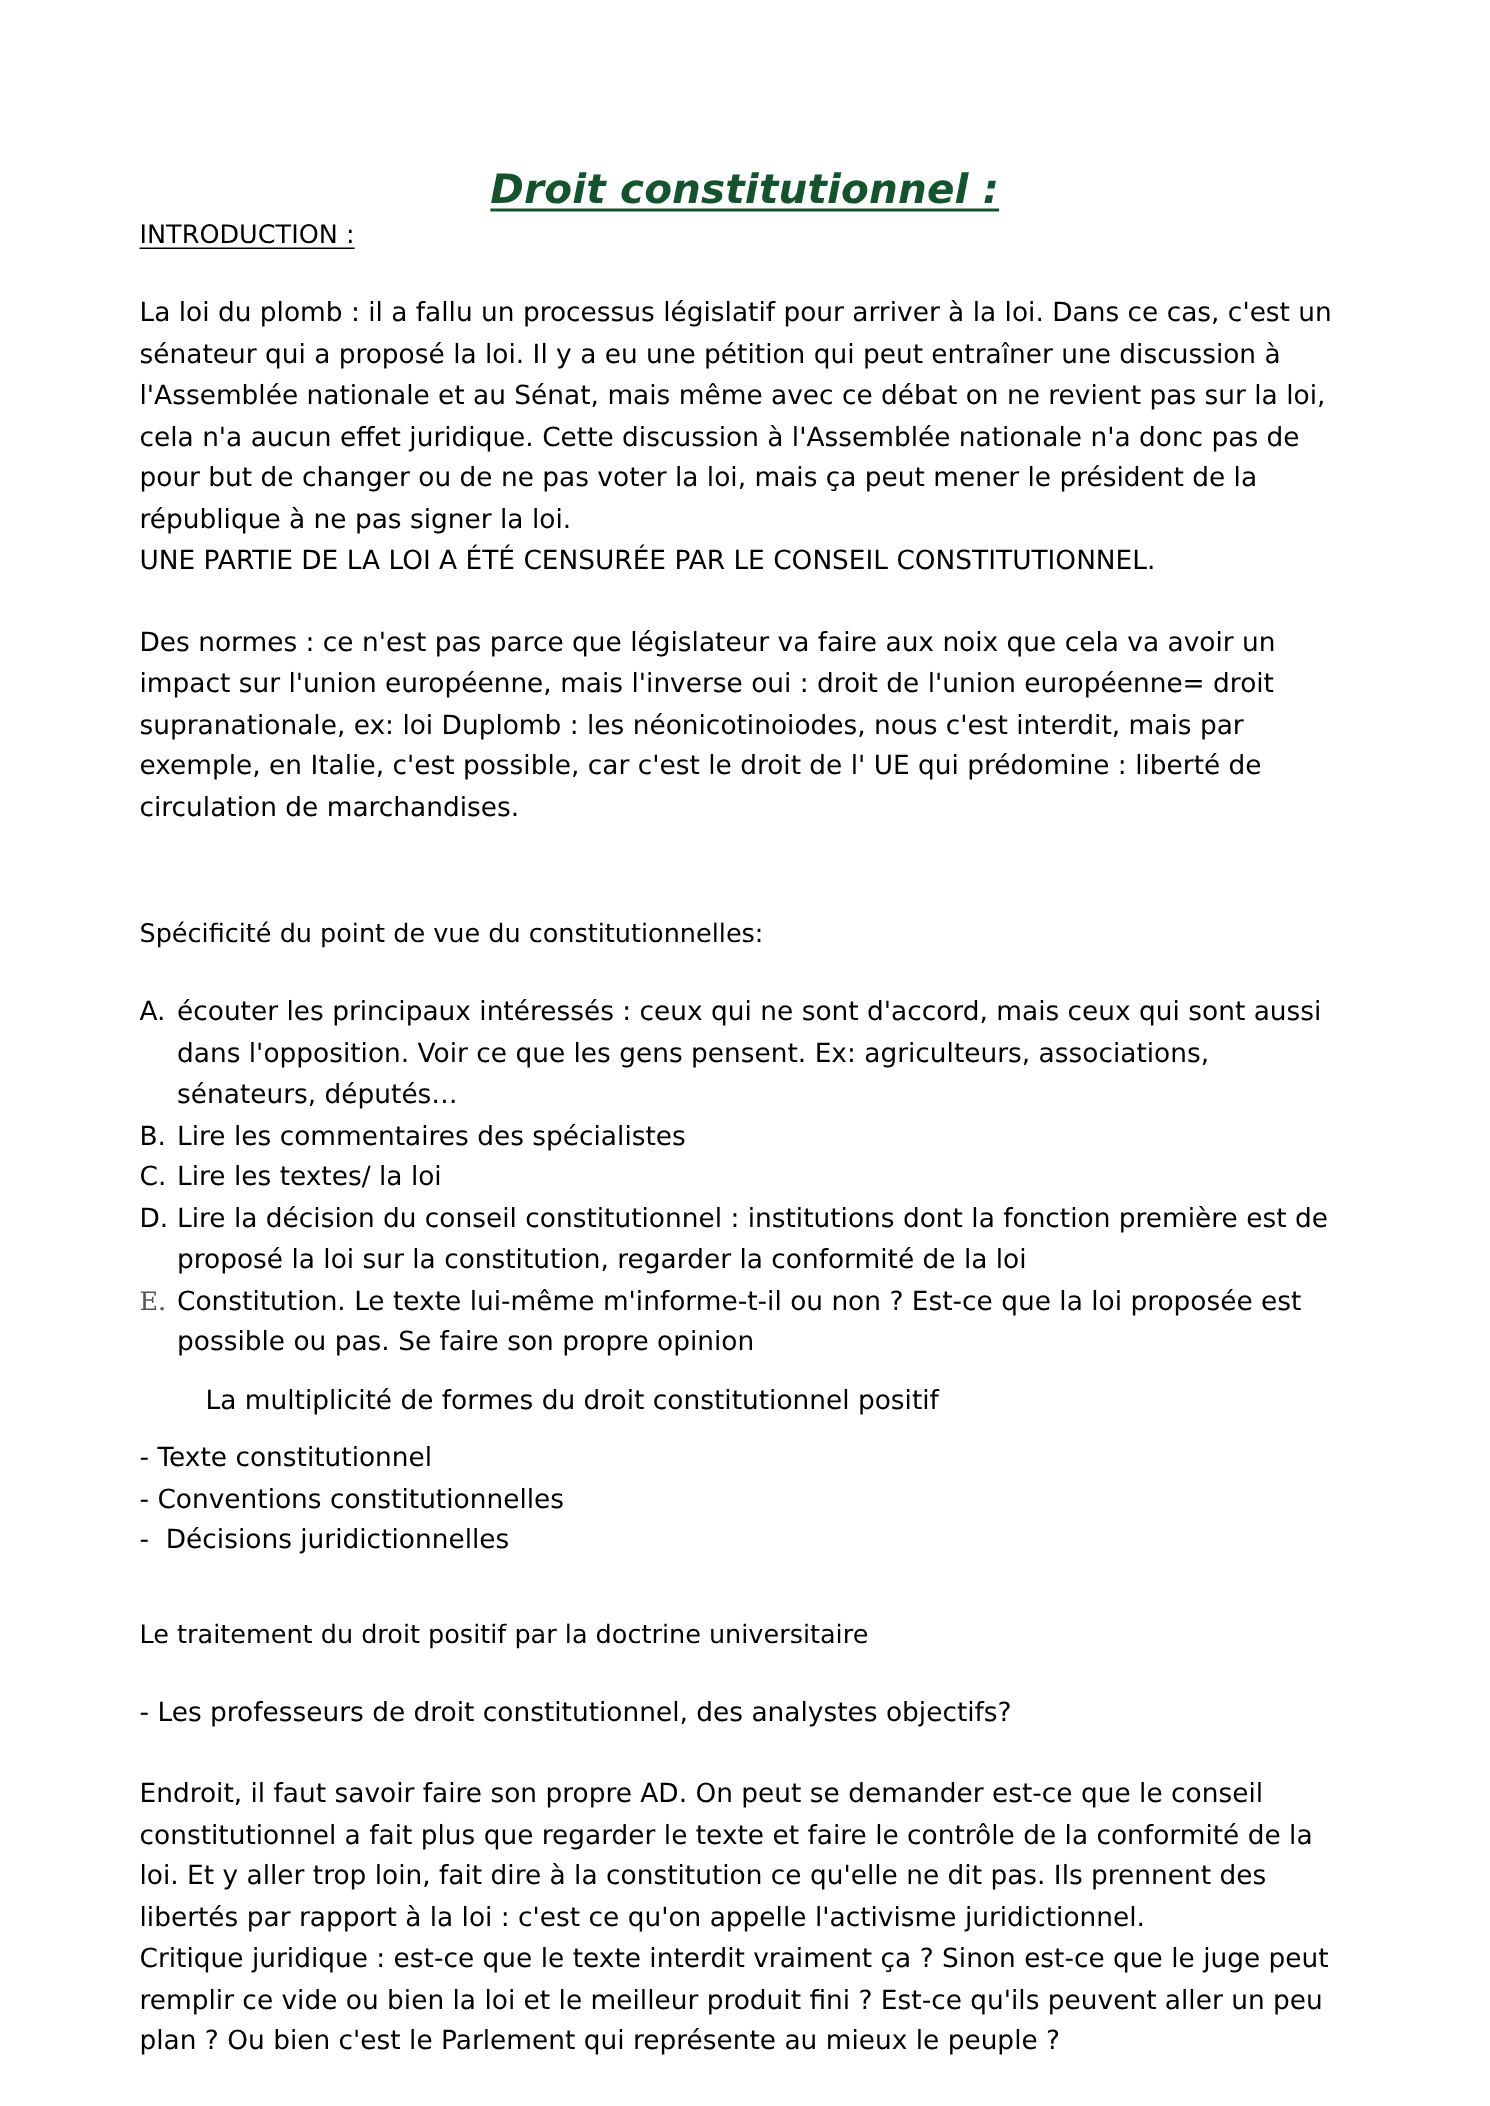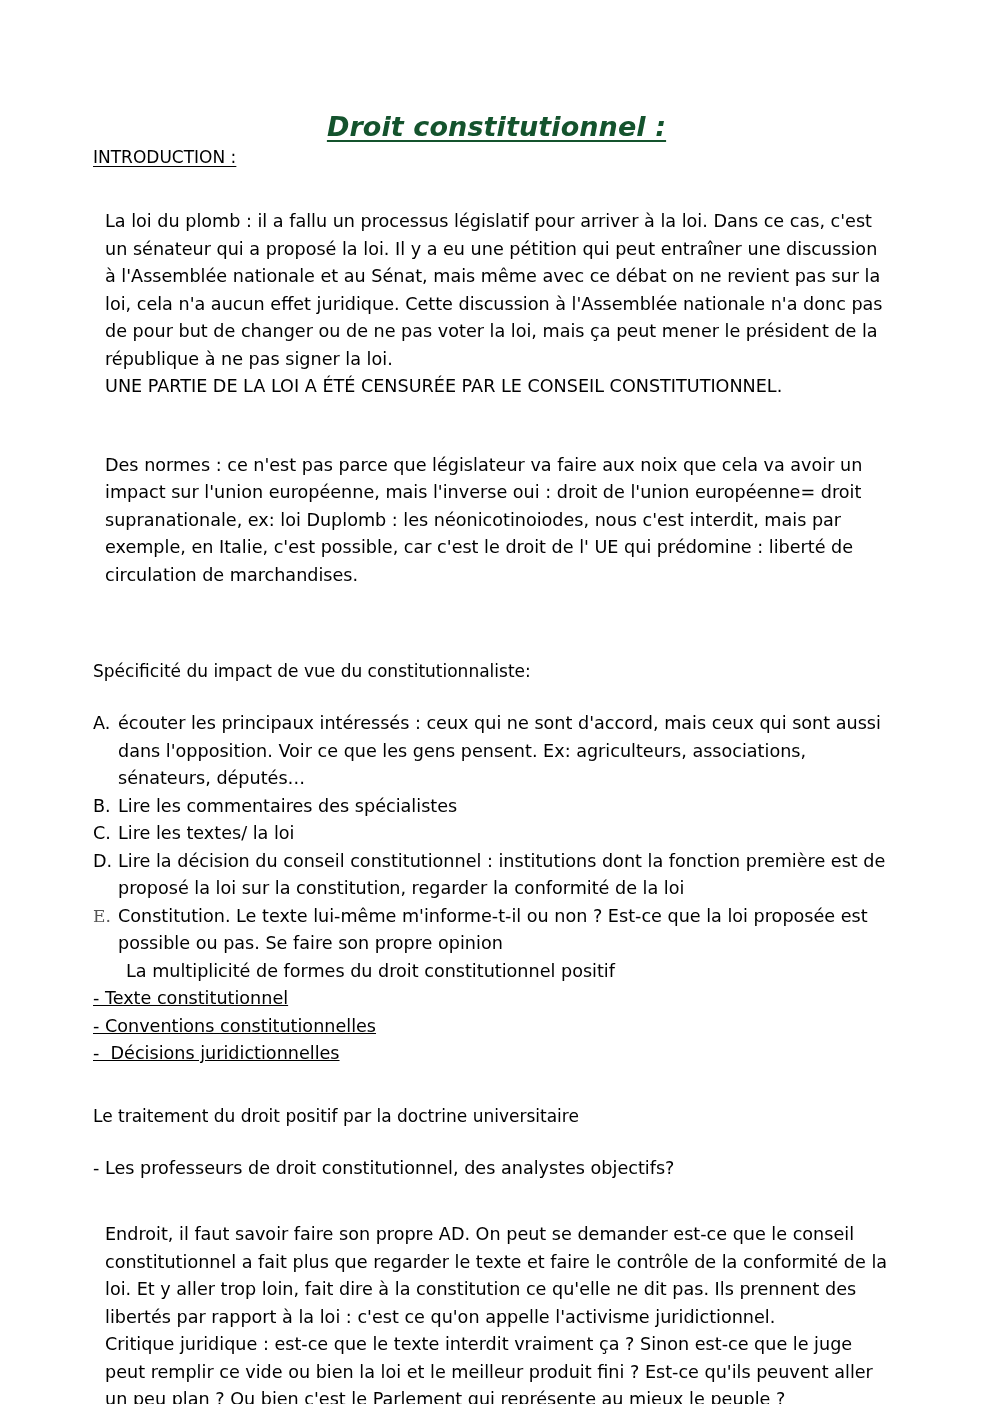--- a/index.html
+++ b/index.html
@@ -58,21 +58,21 @@
     margin: 0;
   }
   .section-heading.underlined {
     text-decoration: underline;
     text-underline-offset: 3px;
   }
 
   p.para {
     font-size: 17.6px;
     line-height: 27.5px;
-    margin: 12px;
+    margin: 0;
     text-align: left;
     white-space: pre-line;
   }
   .gap-md { height: 27px; }
   .gap-lg { height: 31px; }
   .gap-xl { height: 36px; }
 
   
   .alpha-list {
     font-size: 17.6px;
@@ -93,30 +93,29 @@
   .alpha-marker.serif-marker {
     font-family: "DejaVu Serif", "Liberation Serif", serif;
     color: #545454;
     font-size: 17px;
   }
   .alpha-text {
     display: block;
   }
   .sub-note {
     padding-left: 33px;
-    margin: 0;
+    margin: 11px;
     font-size: 17.6px;
     line-height: 27.5px;
   }
 
   
   .dash-list {
     font-size: 17.6px;
     line-height: 27.5px;
-    text-decoration: underline;
   }
   .dash-item {
     margin: 0;
     white-space: pre;
   }
 
   
   .dash-para {
     font-size: 17.6px;
     line-height: 27.5px;
@@ -141,21 +140,21 @@
 
     <div class="gap-md"></div>
 
     <p class="para">Des normes : ce n'est pas parce que législateur va faire aux noix que cela va avoir un impact sur l'union européenne, mais l'inverse oui : droit de l'union européenne= droit supranationale, ex: loi Duplomb : les néonicotinoiodes, nous c'est interdit, mais par exemple, en Italie, c'est possible, car c'est le droit de l' UE qui prédomine : liberté de circulation de marchandises.</p>
 
     <div class="gap-md"></div>
 
 
     <div class="gap-lg"></div>
 
-    <div class="section-heading">Spécificité du impact de vue du constitutionnaliste:</div>
+    <div class="section-heading">Spécificité du point de vue du constitutionnelles:</div>
 
     <div class="gap-md"></div>
 
     <div class="alpha-list">
 
       <div class="alpha-item">
         <span class="alpha-marker">A.</span>
         <span class="alpha-text">écouter les principaux intéressés : ceux qui ne sont d'accord, mais ceux qui sont aussi dans l'opposition. Voir ce que les gens pensent. Ex: agriculteurs, associations, sénateurs, députés…</span>
       </div>
 

